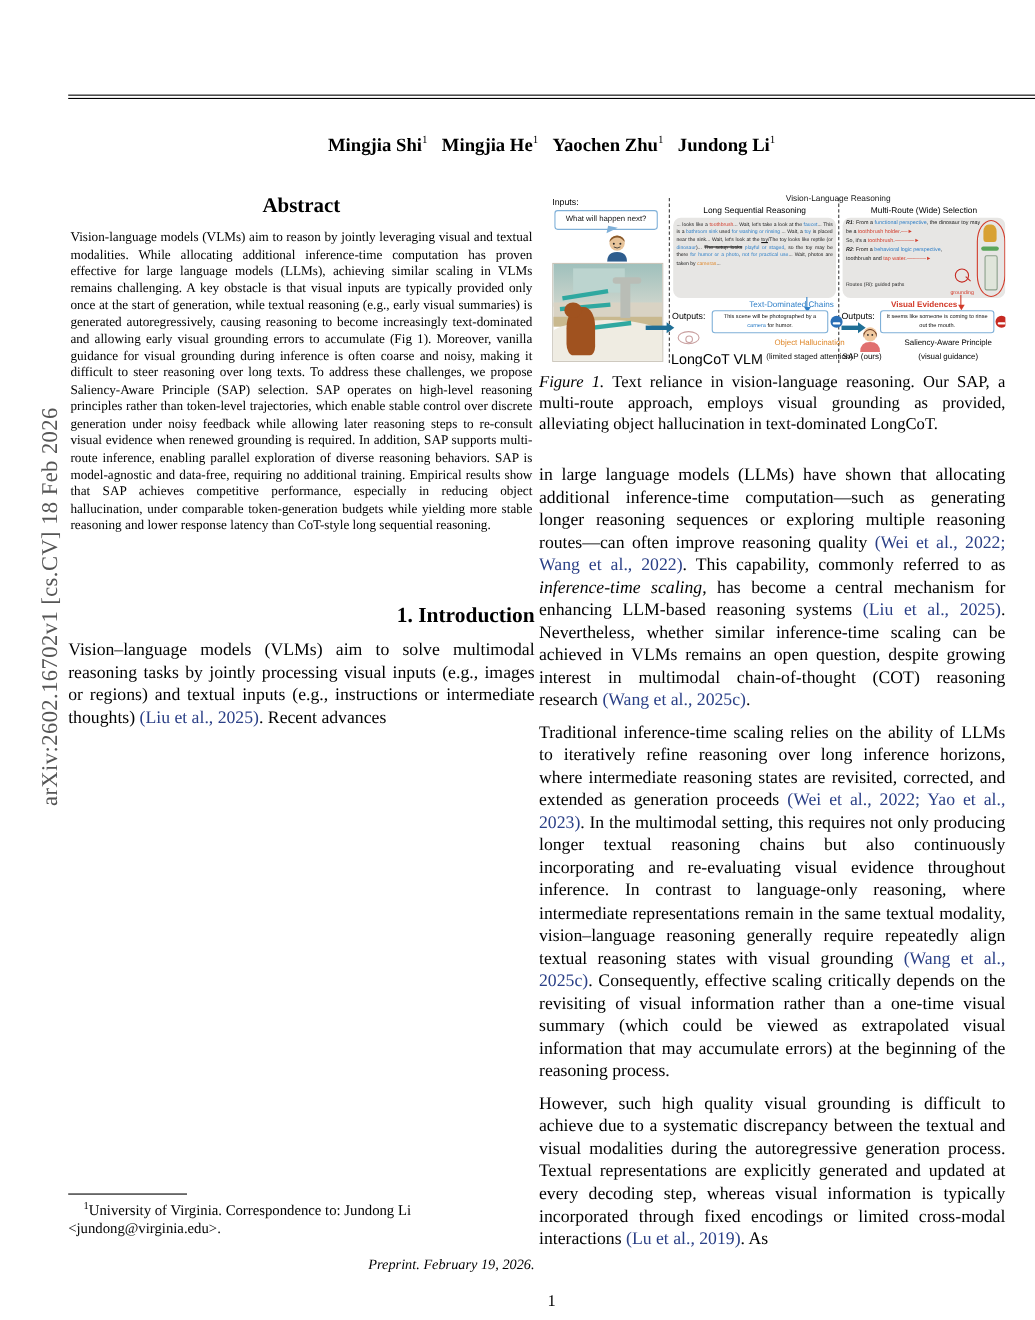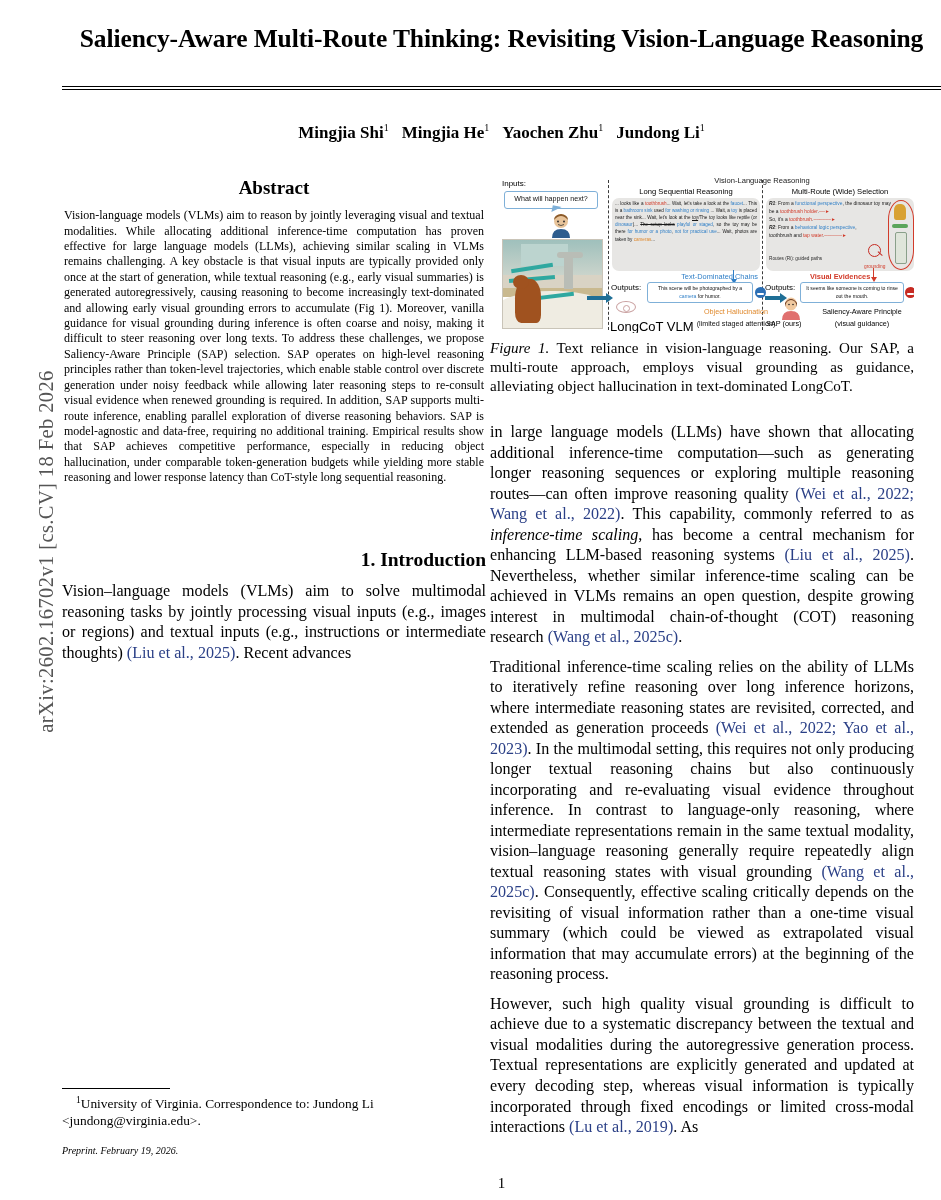--- a/index.html
+++ b/index.html
@@ -130,21 +130,22 @@
   .footnote .fn-rule {
     width: 108px;
     border-top: 1px solid #000;
     margin: 0 0 5px 0;
   }
   .footnote .fn-text { text-indent: 14px; }
   .footnote .fn-sup { font-size: 9.5px; vertical-align: super; }
   .footnote .preprint {
     margin-top: 16px;
     font-style: italic;
-    font-size: 10px;
+    font-size: 13px;
+    text-align: right;
   }
 
   .page-number {
     position: absolute;
     left: 0;
     bottom: 8px;
     width: 879px;
     text-align: center;
     font-size: 15px;
   }
@@ -568,21 +569,20 @@
   }
   .fig-caption .fignum { font-style: italic; }
 </style>
 </head>
 <body>
 
 <div class="arxiv-stamp">arXiv:2602.16702v1  [cs.CV]  18 Feb 2026</div>
 
 <div class="page">
 
-  <div class="title">Saliency-Aware Multi-Route Thinking: Revisiting Vision-Language Reasoning</div>
   <div class="rule-top"></div>
 
   <div class="authors">
     <span><span>Mingjia Shi</span><span class="sup">1</span></span><span class="author-sep"></span><span><span>Mingjia He</span><span class="sup">1</span></span><span class="author-sep"></span><span><span>Yaochen Zhu</span><span class="sup">1</span></span><span class="author-sep"></span><span><span>Jundong Li</span><span class="sup">1</span></span>
   </div>
 
   <div class="col col-left">
     <div class="abstract-head">Abstract</div>
     <div class="abstract-body">
       <p>Vision-language models (VLMs) aim to reason by jointly leveraging visual and textual modalities. While allocating additional inference-time computation has proven effective for large language models (LLMs), achieving similar scaling in VLMs remains challenging. A key obstacle is that visual inputs are typically provided only once at the start of generation, while textual reasoning (e.g., early visual summaries) is generated autoregressively, causing reasoning to become increasingly text-dominated and allowing early visual grounding errors to accumulate (Fig 1). Moreover, vanilla guidance for visual grounding during inference is often coarse and noisy, making it difficult to steer reasoning over long texts. To address these challenges, we propose Saliency-Aware Principle (SAP) selection. SAP operates on high-level reasoning principles rather than token-level trajectories, which enable stable control over discrete generation under noisy feedback while allowing later reasoning steps to re-consult visual evidence when renewed grounding is required. In addition, SAP supports multi-route inference, enabling parallel exploration of diverse reasoning behaviors. SAP is model-agnostic and data-free, requiring no additional training. Empirical results show that SAP achieves competitive performance, especially in reducing object hallucination, under comparable token-generation budgets while yielding more stable reasoning and lower response latency than CoT-style long sequential reasoning.</p>
@@ -693,21 +693,21 @@
 
         <div class="model-label-l">LongCoT VLM</div>
         <div class="hallu-label">Object Hallucination</div>
         <div class="hallu-sub">(limited staged attention)</div>
         <div class="model-label-r">SAP (ours)</div>
         <div class="sap-label">Saliency-Aware Principle</div>
         <div class="sap-sub">(visual guidance)</div>
       </div>
 
       <div class="fig-caption">
-        <span class="fignum">Figure 1.</span><span> Text reliance in vision-language reasoning. Our SAP, a multi-route approach, employs visual grounding as guidance, alleviating object hallucination in text-dominated LongCoT.</span>
+        <span class="fignum">Figure 1.</span><span> Text reliance in vision-language reasoning. Our SAP, a multi-route approach, employs visual grounding as provided, alleviating object hallucination in text-dominated LongCoT.</span>
       </div>
     </div>
 
     <div style="height:246px"></div>
 
     <div class="body-p">
       <span>in large language models (LLMs) have shown that allocating additional inference-time computation—such as generating longer reasoning sequences or exploring multiple reasoning routes—can often improve reasoning quality </span><span class="cite">(Wei et al., 2022; Wang et al., 2022)</span><span>. This capability, commonly referred to as </span><span class="it">inference-time scaling</span><span>, has become a central mechanism for enhancing LLM-based reasoning systems </span><span class="cite">(Liu et al., 2025)</span><span>. Nevertheless, whether similar inference-time scaling can be achieved in VLMs remains an open question, despite growing interest in multimodal chain-of-thought (COT) reasoning research </span><span class="cite">(Wang et al., 2025c)</span><span>.</span>
     </div>
 
     <div class="body-p">

